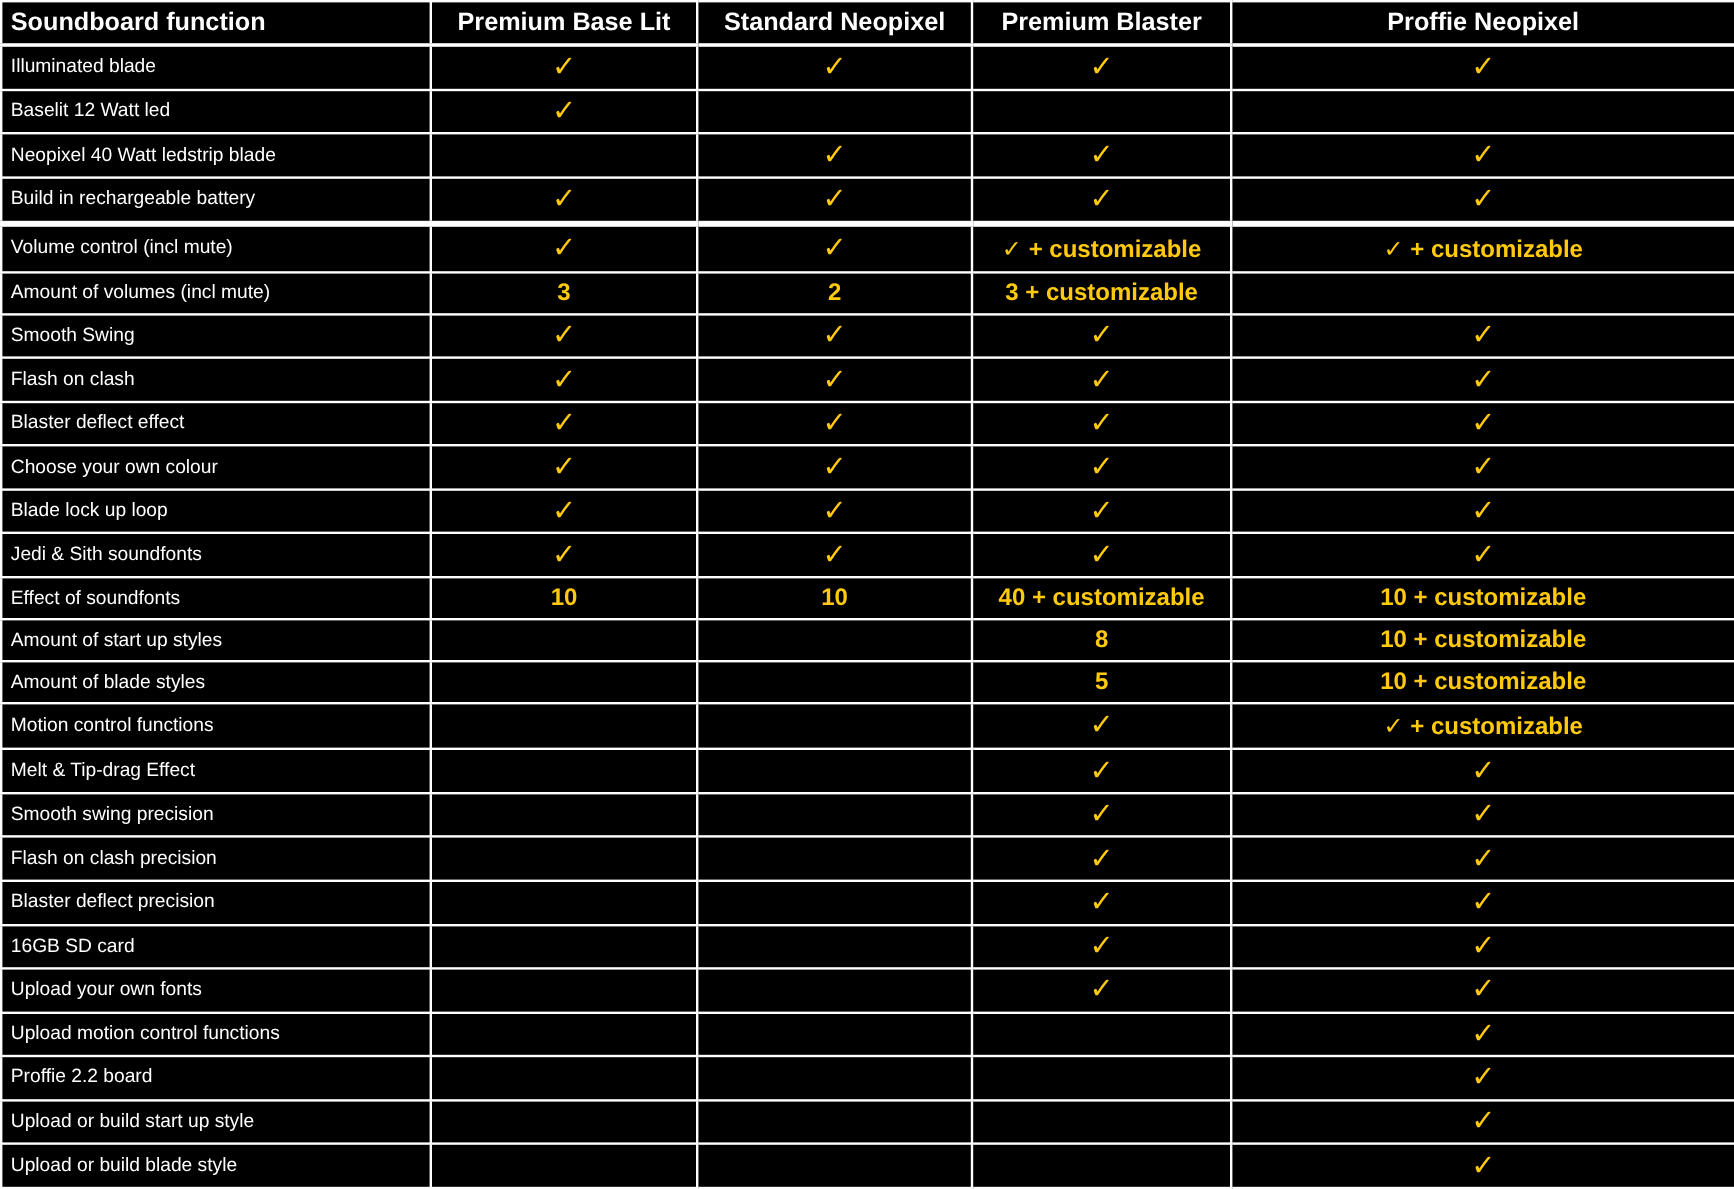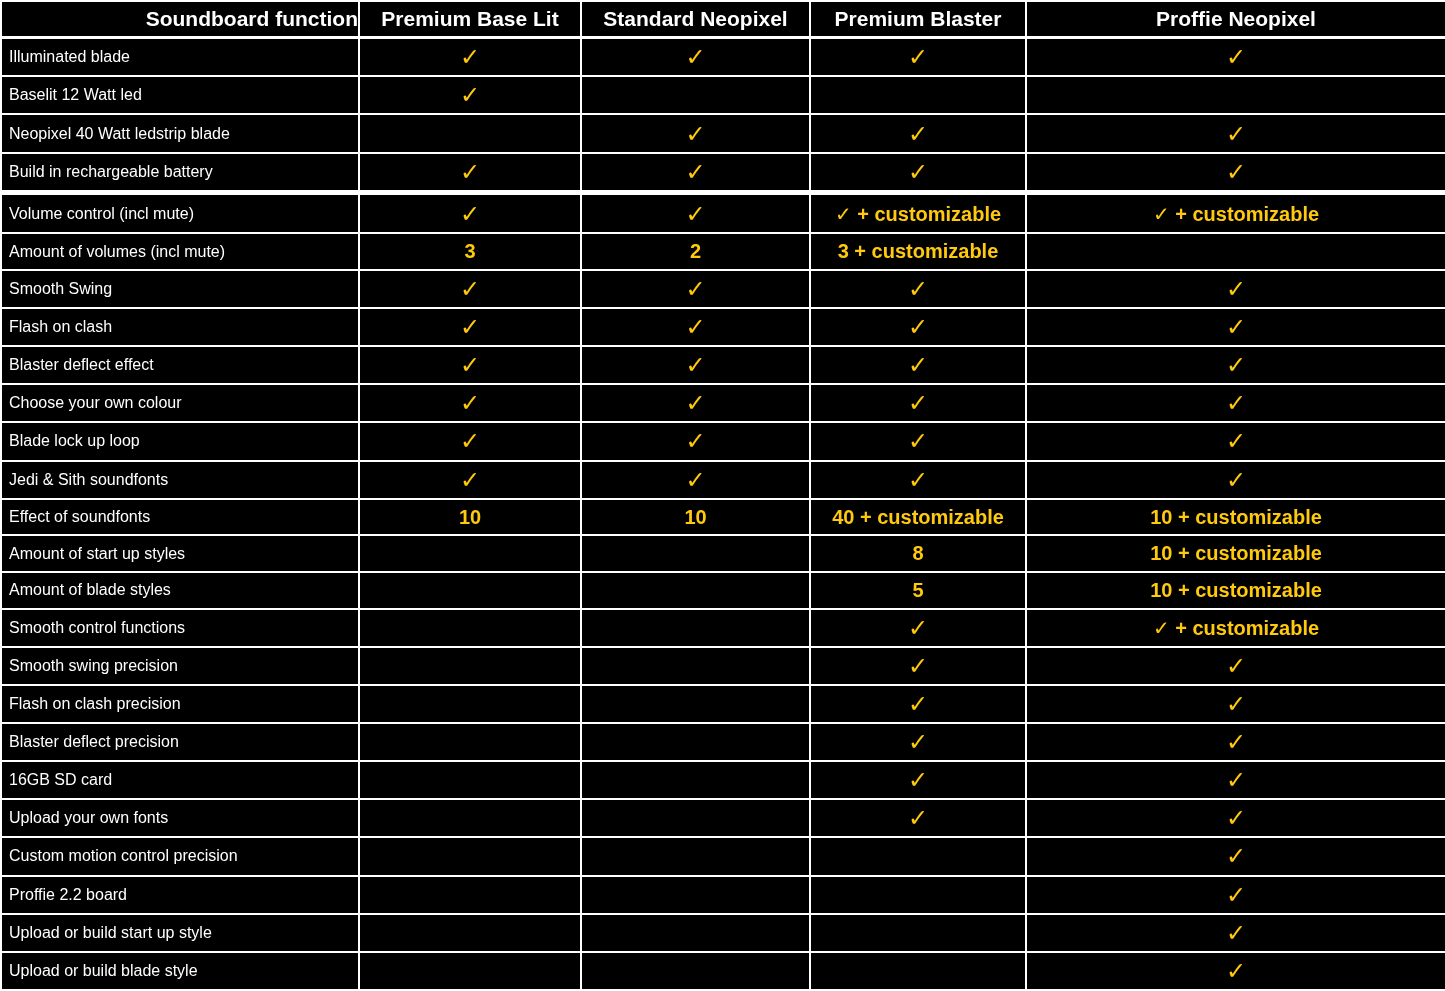--- a/index.html
+++ b/index.html
@@ -28,21 +28,21 @@
   }
   th {
     color: var(--header-text, #FFFFFF);
     font-size: 21px;
     font-weight: bold;
     text-align: center;
     height: 34px;
     border-bottom-width: 3px;
   }
   th.feature-col {
-    text-align: right;
+    text-align: left;
     padding-left: 7px;
   }
   td.feature {
     color: var(--feature-text, #FFFFFF);
     font-size: 16px;
     font-weight: 400;
     text-align: left;
     padding-left: 7px;
   }
   td.val {
@@ -179,27 +179,34 @@
         <td class="val" data-name="value-cell">10 + customizable</td>
       </tr>
       <tr data-name="table-row">
         <td class="feature" data-name="feature-label">Amount of blade styles</td>
         <td class="val" data-name="empty-cell"></td>
         <td class="val" data-name="empty-cell"></td>
         <td class="val" data-name="value-cell">5</td>
         <td class="val" data-name="value-cell">10 + customizable</td>
       </tr>
       <tr data-name="table-row">
-        <td class="feature" data-name="feature-label">Smooth control functions</td>
+        <td class="feature" data-name="feature-label">Motion control functions</td>
         <td class="val" data-name="empty-cell"></td>
         <td class="val" data-name="empty-cell"></td>
         <td class="val" data-name="check-icon">✓</td>
         <td class="val" data-name="value-cell">✓ + customizable</td>
       </tr>
       <tr data-name="table-row">
+        <td class="feature" data-name="feature-label">Melt &amp; Tip-drag Effect</td>
+        <td class="val" data-name="empty-cell"></td>
+        <td class="val" data-name="empty-cell"></td>
+        <td class="val" data-name="check-icon">✓</td>
+        <td class="val" data-name="check-icon">✓</td>
+      </tr>
+      <tr data-name="table-row">
         <td class="feature" data-name="feature-label">Smooth swing precision</td>
         <td class="val" data-name="empty-cell"></td>
         <td class="val" data-name="empty-cell"></td>
         <td class="val" data-name="check-icon">✓</td>
         <td class="val" data-name="check-icon">✓</td>
       </tr>
       <tr data-name="table-row">
         <td class="feature" data-name="feature-label">Flash on clash precision</td>
         <td class="val" data-name="empty-cell"></td>
         <td class="val" data-name="empty-cell"></td>
@@ -221,21 +228,21 @@
         <td class="val" data-name="check-icon">✓</td>
       </tr>
       <tr data-name="table-row">
         <td class="feature" data-name="feature-label">Upload your own fonts</td>
         <td class="val" data-name="empty-cell"></td>
         <td class="val" data-name="empty-cell"></td>
         <td class="val" data-name="check-icon">✓</td>
         <td class="val" data-name="check-icon">✓</td>
       </tr>
       <tr data-name="table-row">
-        <td class="feature" data-name="feature-label">Custom motion control precision</td>
+        <td class="feature" data-name="feature-label">Upload motion control functions</td>
         <td class="val" data-name="empty-cell"></td>
         <td class="val" data-name="empty-cell"></td>
         <td class="val" data-name="empty-cell"></td>
         <td class="val" data-name="check-icon">✓</td>
       </tr>
       <tr data-name="table-row">
         <td class="feature" data-name="feature-label">Proffie 2.2 board</td>
         <td class="val" data-name="empty-cell"></td>
         <td class="val" data-name="empty-cell"></td>
         <td class="val" data-name="empty-cell"></td>

